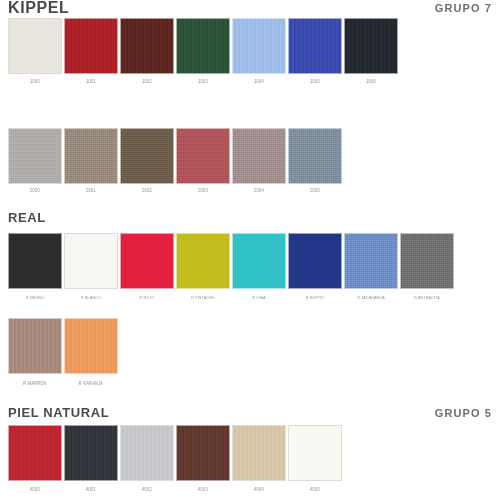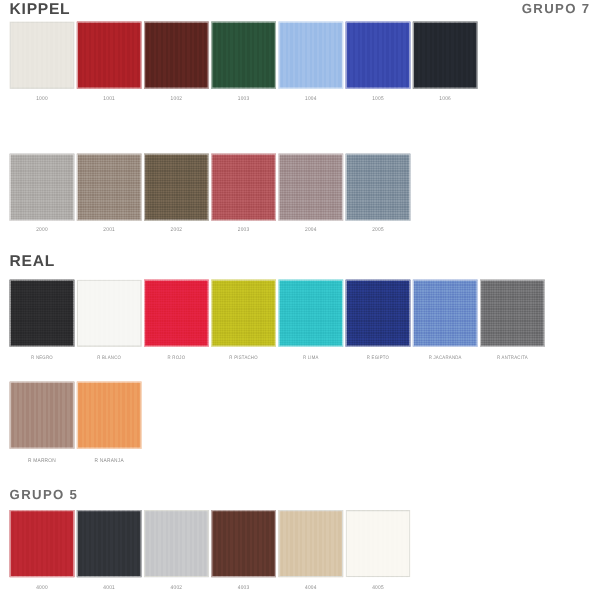--- a/index.html
+++ b/index.html
@@ -17,21 +17,21 @@
   
   .section-head{
     position:absolute;
     left:8px;right:8px;
     height:16px;
     display:flex;
     align-items:flex-end;
     justify-content:space-between;
   }
   .sec-title{
-    font-size:13px;
+    font-size:16px;
     font-weight:bold;
     letter-spacing:0.6px;
     color:#4a4a4a;
     line-height:12px;
     white-space:nowrap;
     filter:blur(0.25px);
   }
   .sec-group{
     font-size:11px;
     font-weight:bold;
@@ -215,20 +215,21 @@
         <span class="fill" style="background:#ec9a5c"></span>
       </div>
   </div>
 
   <div class="codes" style="top:381px;">
     <span class="code">R MARRON</span>
     <span class="code">R NARANJA</span>
   </div>
 
   <div class="section-head" style="top:403px;">
+    <span class="sec-title" style="font-size:13px;">PIEL NATURAL</span>
     <span class="sec-group">GRUPO 5</span>
   </div>
 
   <div class="strip" style="top:425px;">
     <div class="sw soft">
         <span class="fill" style="background:#bc2630"></span>
       </div>
     <div class="sw soft">
         <span class="fill" style="background:#31343a"></span>
       </div>

